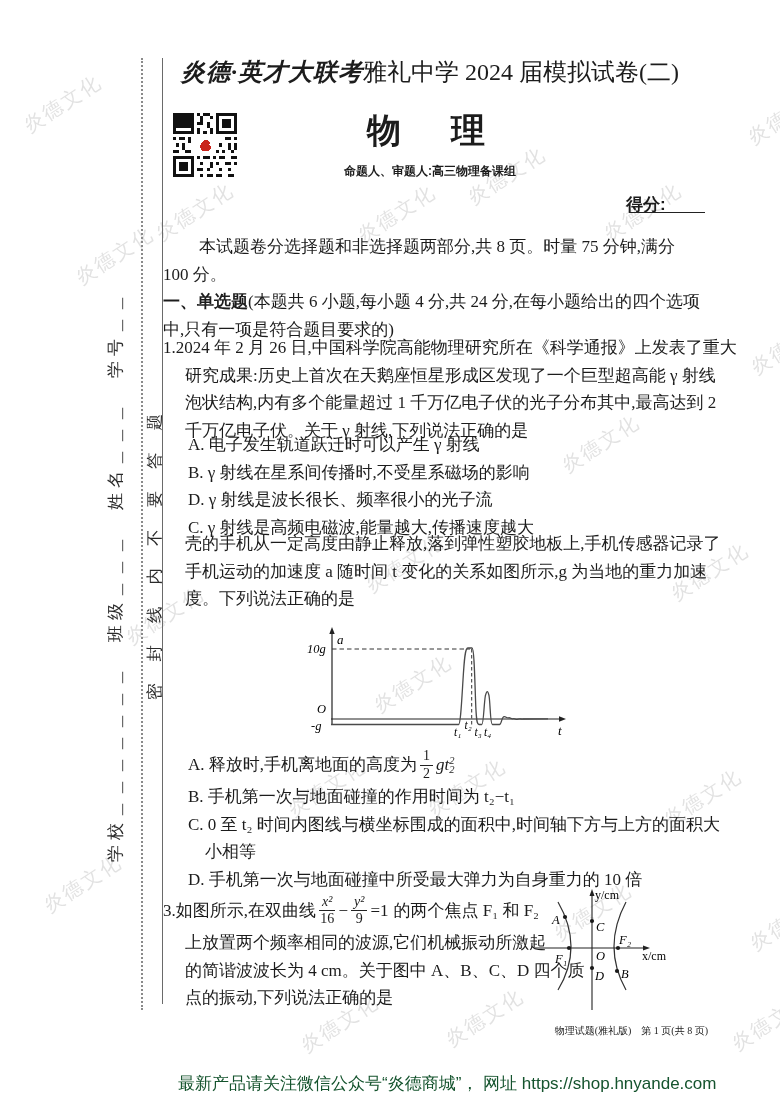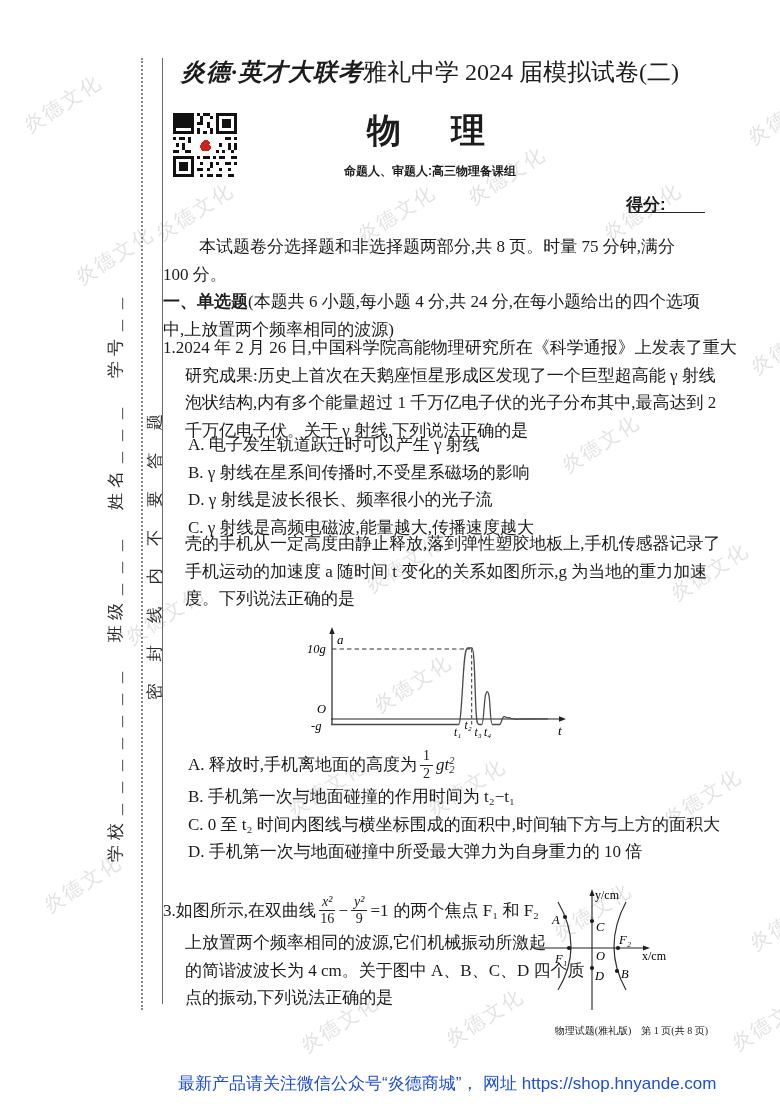--- a/index.html
+++ b/index.html
@@ -38,21 +38,21 @@
   .frac{display:inline-block;vertical-align:-11px;text-align:center;line-height:1.02;margin:0 3px;}
   .frac .n{display:block;padding:0 3px 1px;border-bottom:1.1px solid #222;font-size:14px;}
   .frac .d{display:block;font-size:14px;padding-top:1px;}
   .it{font-style:italic;}
   .ss{display:inline-flex;flex-direction:column;font-size:10.5px;line-height:9.5px;
       vertical-align:-4px;font-style:italic;}
   .q2a-line{height:36px;display:flex;align-items:center;white-space:nowrap;}
   .q3l1{height:37px;display:flex;align-items:center;white-space:nowrap;}
   
   .footer{left:98px;top:1024px;width:610px;text-align:right;font-size:10px;}
-  .promo{left:178px;top:1072px;font-size:17px;color:#1d4ed8;
+  .promo{left:178px;top:1072px;font-size:17px;color:#14532d;
          font-family:"Liberation Sans","DejaVu Sans",sans-serif;}
   svg text{font-family:"Liberation Serif","DejaVu Serif",serif;}
 </style>
 </head>
 <body>
 
 <div class="wm" style="left:18px;top:88px">炎德文化</div>
 <div class="wm" style="left:70px;top:240px">炎德文化</div>
 <div class="wm" style="left:150px;top:196px">炎德文化</div>
 <div class="wm" style="left:352px;top:198px">炎德文化</div>
@@ -150,21 +150,21 @@
 <div class="abs score">得分:</div>
 <div class="abs score-line"></div>
 
 <div class="blk" style="top:233px">
   <div class="line indent2em">本试题卷分选择题和非选择题两部分,共 8 页。时量 75 分钟,满分</div>
   <div class="line">100 分。</div>
 </div>
 
 <div class="blk" style="top:288px">
   <div class="line"><span class="bold">一、单选题</span><span>(本题共 6 小题,每小题 4 分,共 24 分,在每小题给出的四个选项</span></div>
-  <div class="line">中,上放置两个频率相同的波源)</div>
+  <div class="line">中,只有一项是符合题目要求的)</div>
 </div>
 
 <div class="blk" style="top:334px">
   <div class="line">1.2024 年 2 月 26 日,中国科学院高能物理研究所在《科学通报》上发表了重大</div>
   <div class="line ind">研究成果:历史上首次在天鹅座恒星形成区发现了一个巨型超高能 γ 射线</div>
   <div class="line ind">泡状结构,内有多个能量超过 1 千万亿电子伏的光子分布其中,最高达到 2</div>
   <div class="line ind">千万亿电子伏。关于 γ 射线,下列说法正确的是</div>
 </div>
 <div class="blk opts" style="top:431px">
   <div class="line">A. 电子发生轨道跃迁时可以产生 γ 射线</div>
@@ -216,20 +216,21 @@
       <span class="d">2</span>
     </span>
     <span class="it">gt</span>
     <span class="ss">
       <span>2</span>
       <span>2</span>
     </span>
   </div>
   <div class="line">B. 手机第一次与地面碰撞的作用时间为 t₂−t₁</div>
   <div class="line">C. 0 至 t₂ 时间内图线与横坐标围成的面积中,时间轴下方与上方的面积大</div>
+  <div class="line cwrap">小相等</div>
   <div class="line">D. 手机第一次与地面碰撞中所受最大弹力为自身重力的 10 倍</div>
 </div>
 
 <div class="blk" style="top:892px;width:380px">
   <div class="q3l1">
     <span>3.如图所示,在双曲线</span>
     <span class="frac">
       <span class="n it">x²</span>
       <span class="d">16</span>
     </span>

